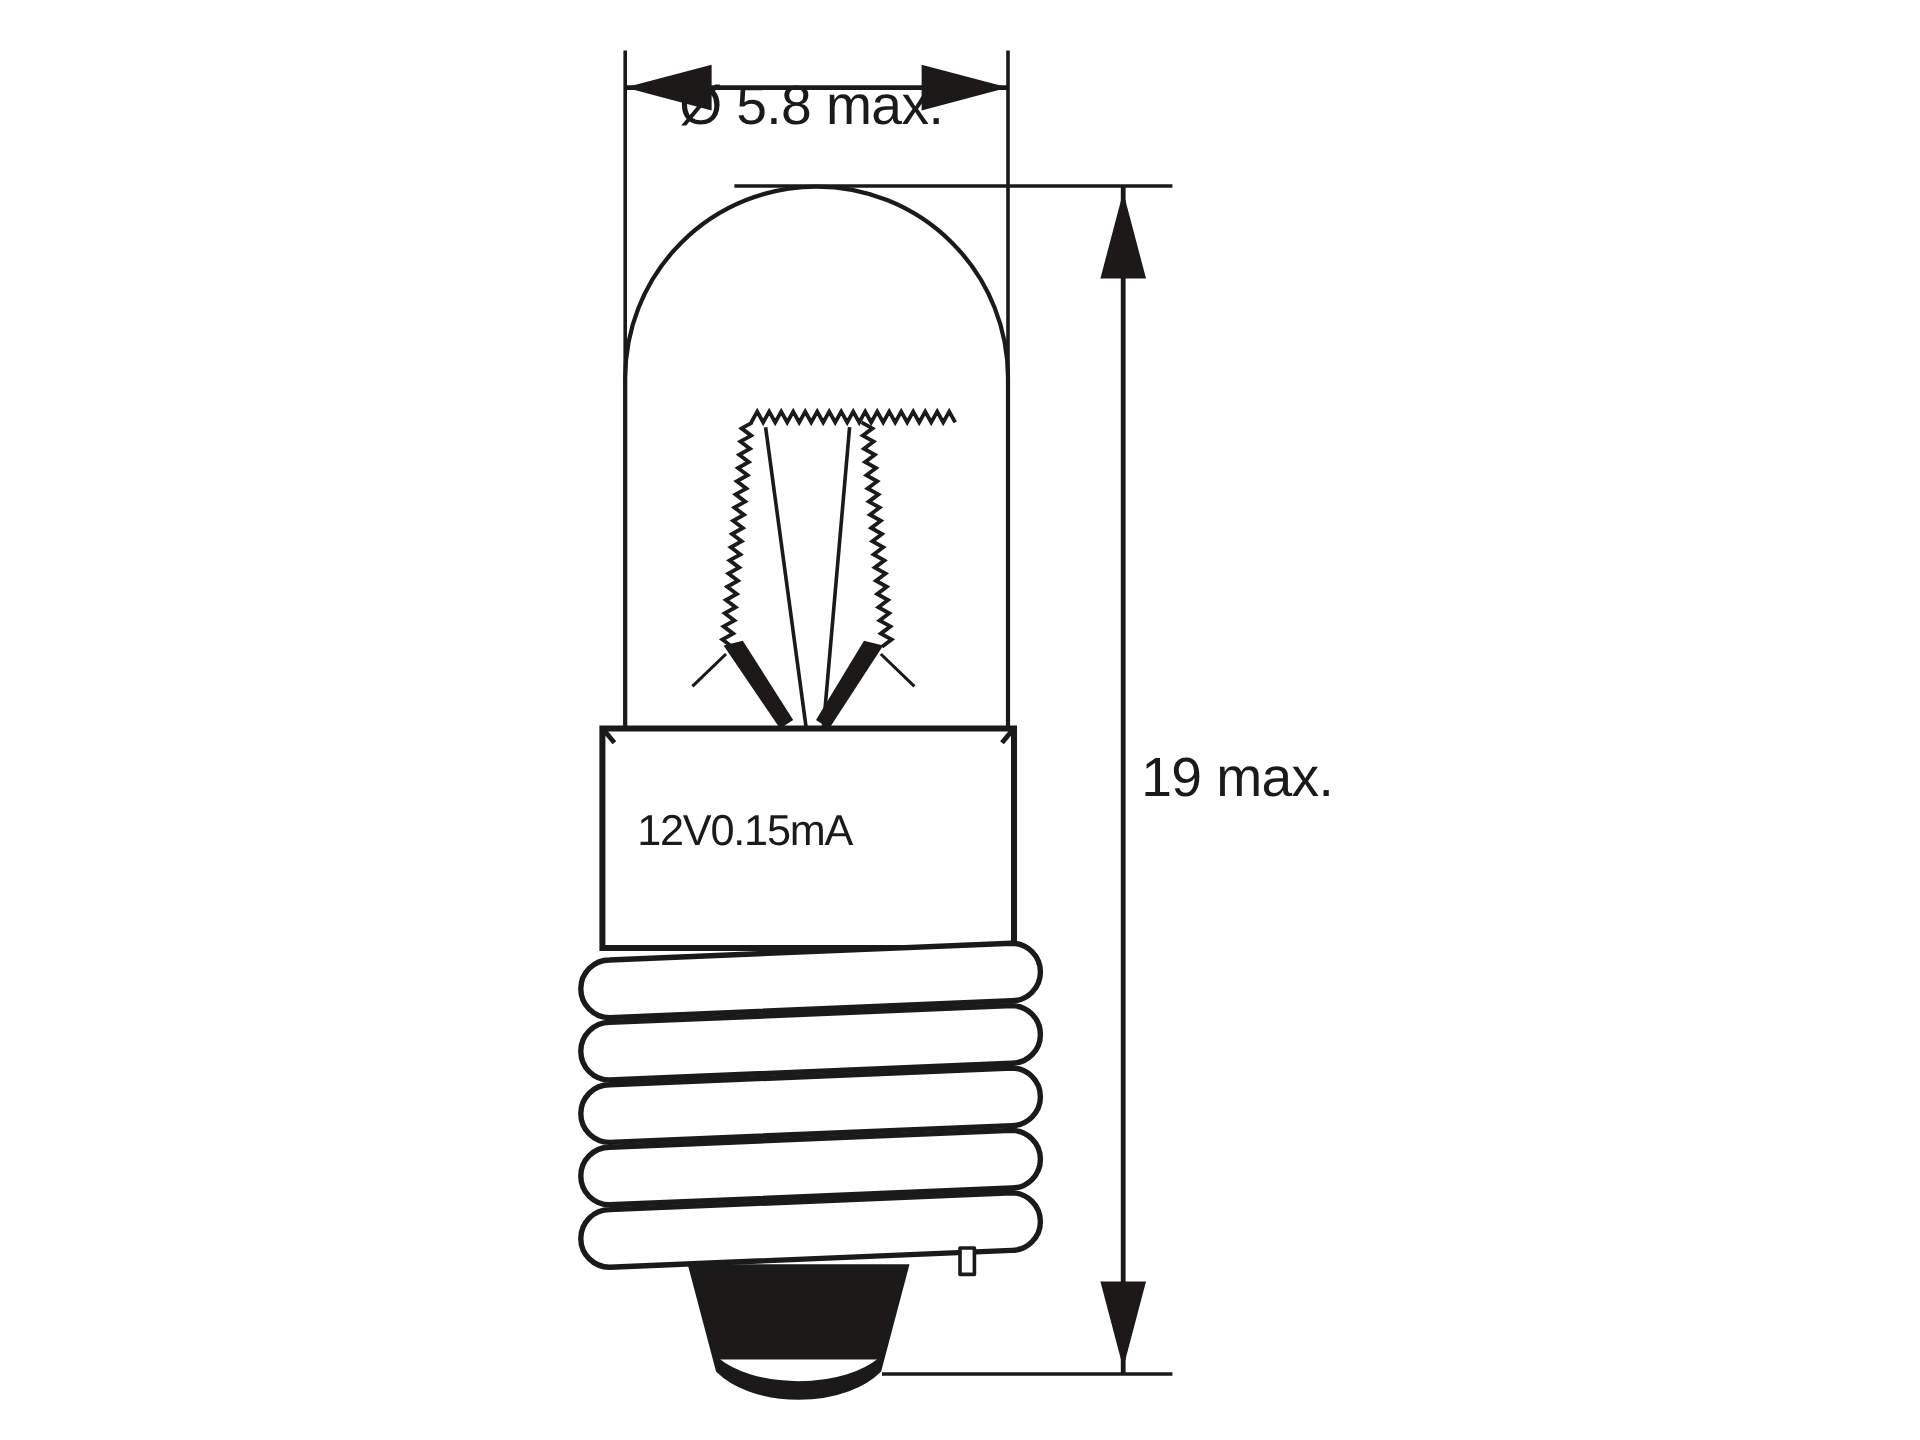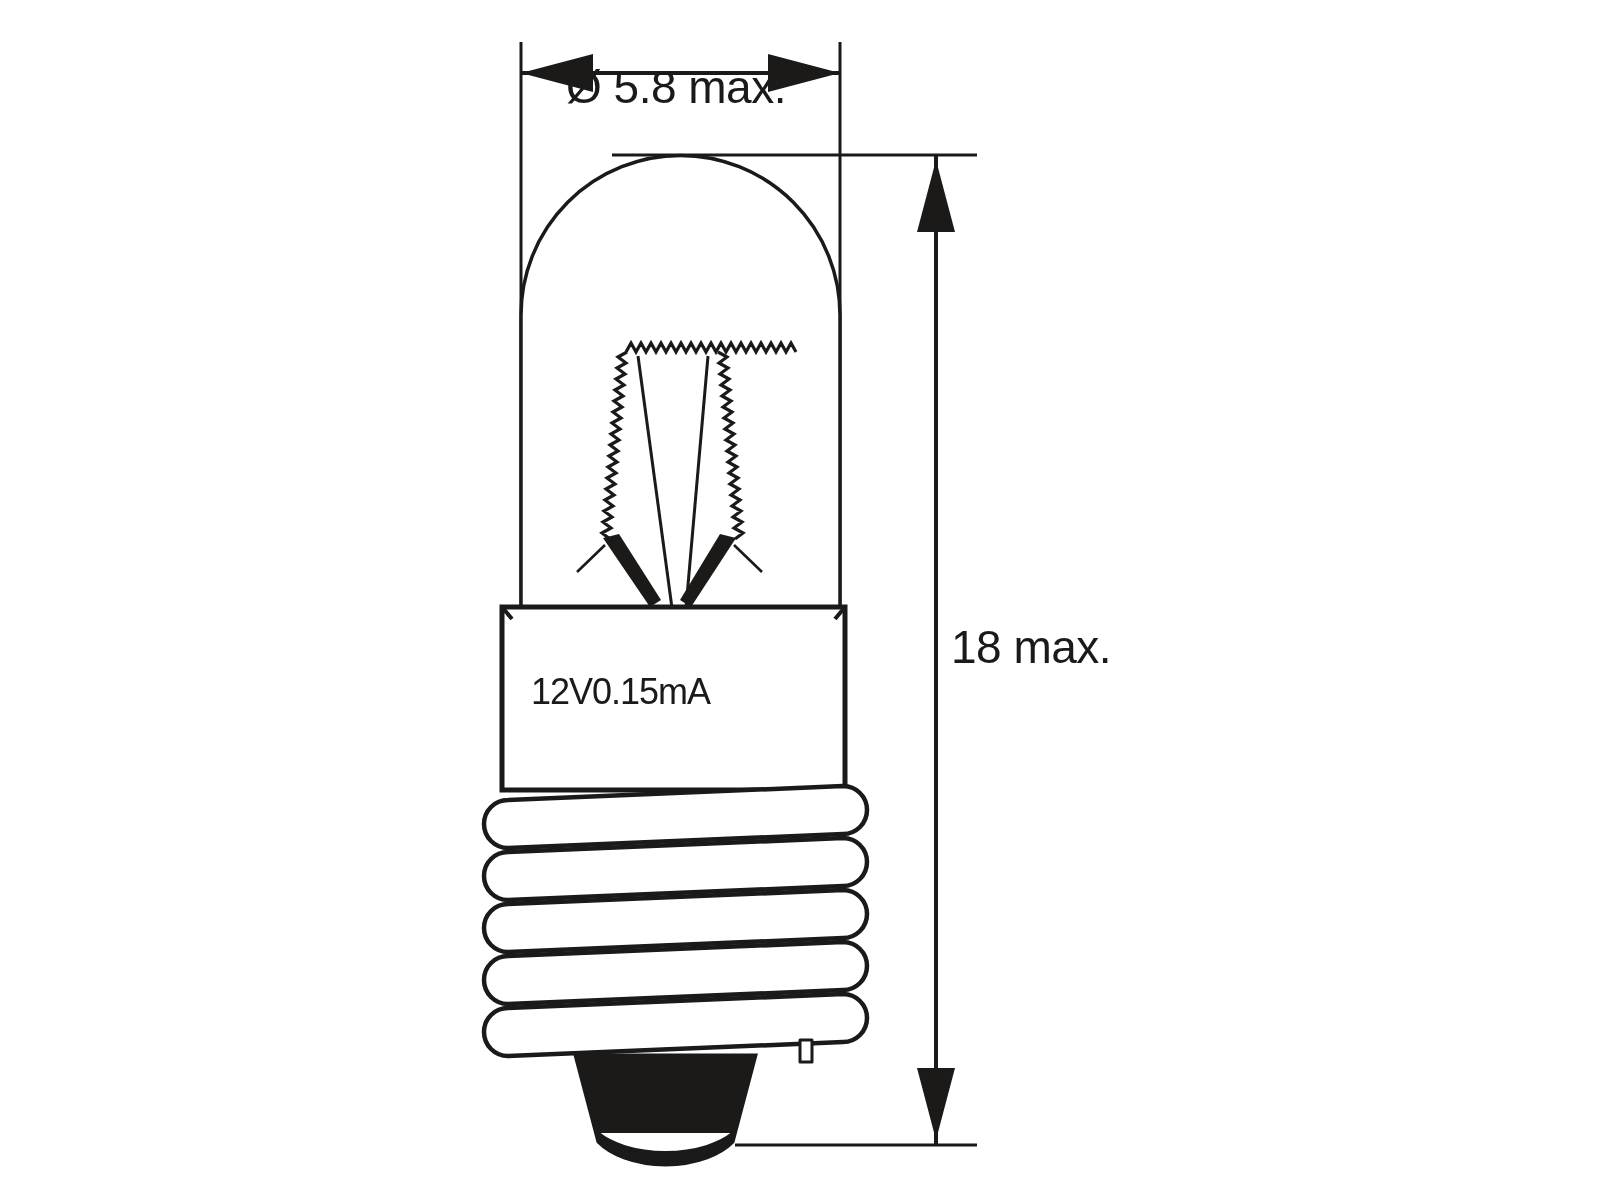--- a/index.html
+++ b/index.html
@@ -160,17 +160,17 @@
                L 756,1055
                L 733,1142
                A 78,46 0 0 1 598,1142 Z" fill="#1c1a18" stroke="#1a1a1a" stroke-width="3"></path>
       <path d="M 598,1133 A 80,42 0 0 0 733,1133" fill="#ffffff" stroke="#1a1a1a" stroke-width="3"></path>
     </g>
 
   </svg>
 
   <div class="dim-text" id="dia-label">Ø 5.8 max.</div>
 
-  <div class="dim-text" id="height-label">18 max.</div>
+  <div class="dim-text" id="height-label">19 max.</div>
 
   <div class="dim-text" id="base-marking">12V0.15mA</div>
 
 </div>
 
 </body></html>

